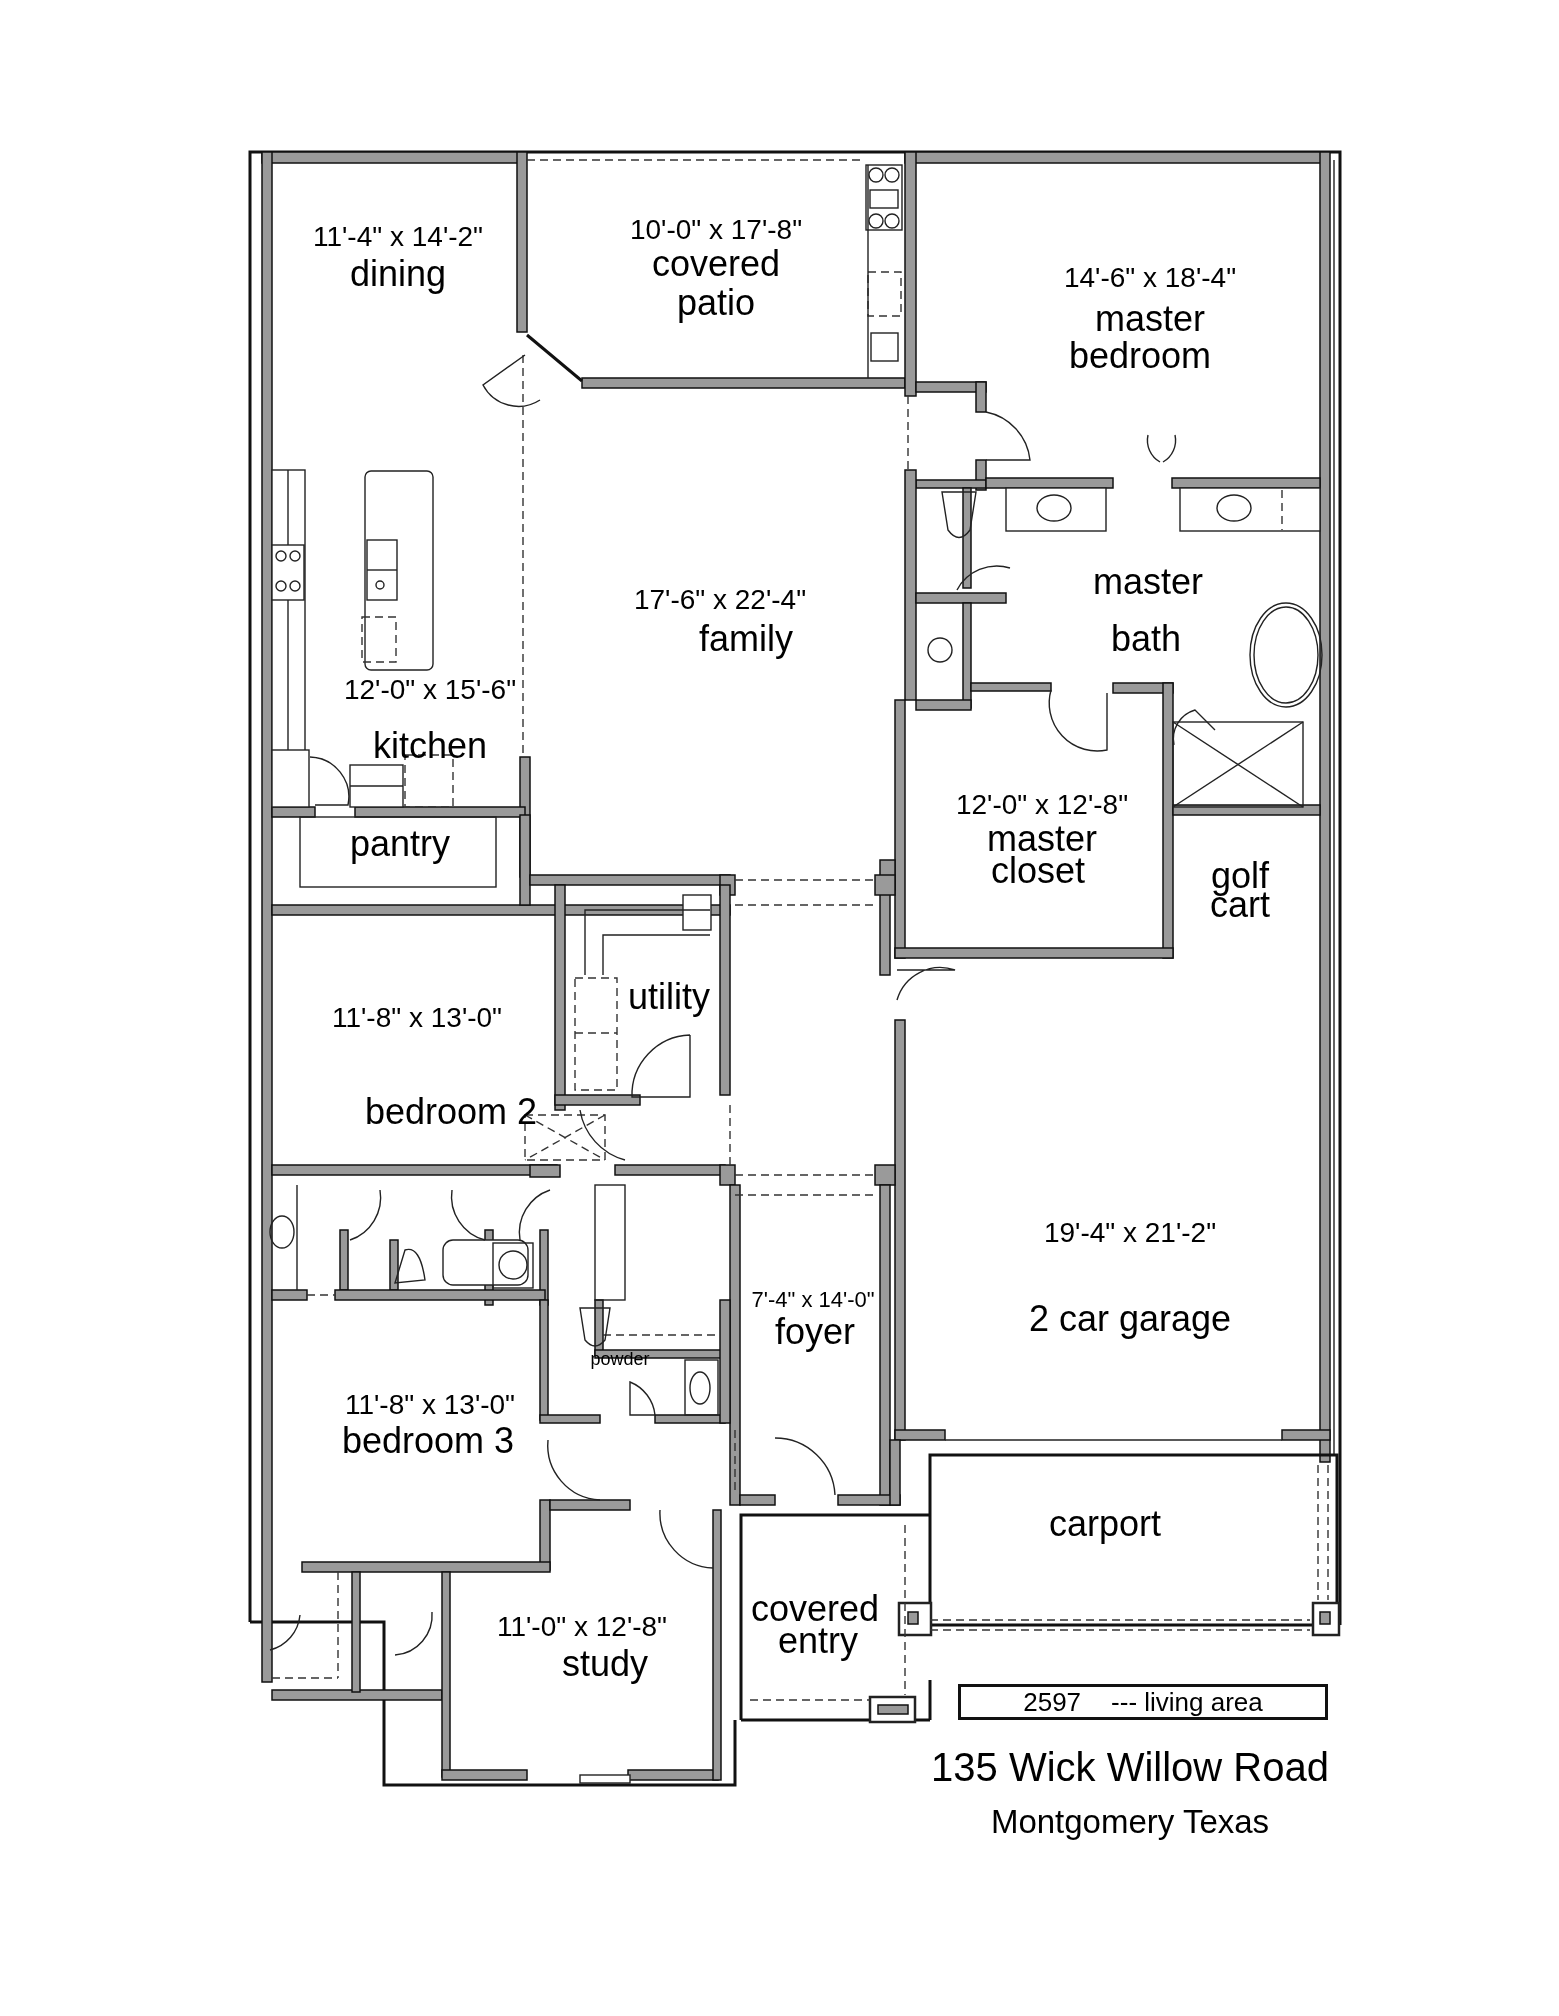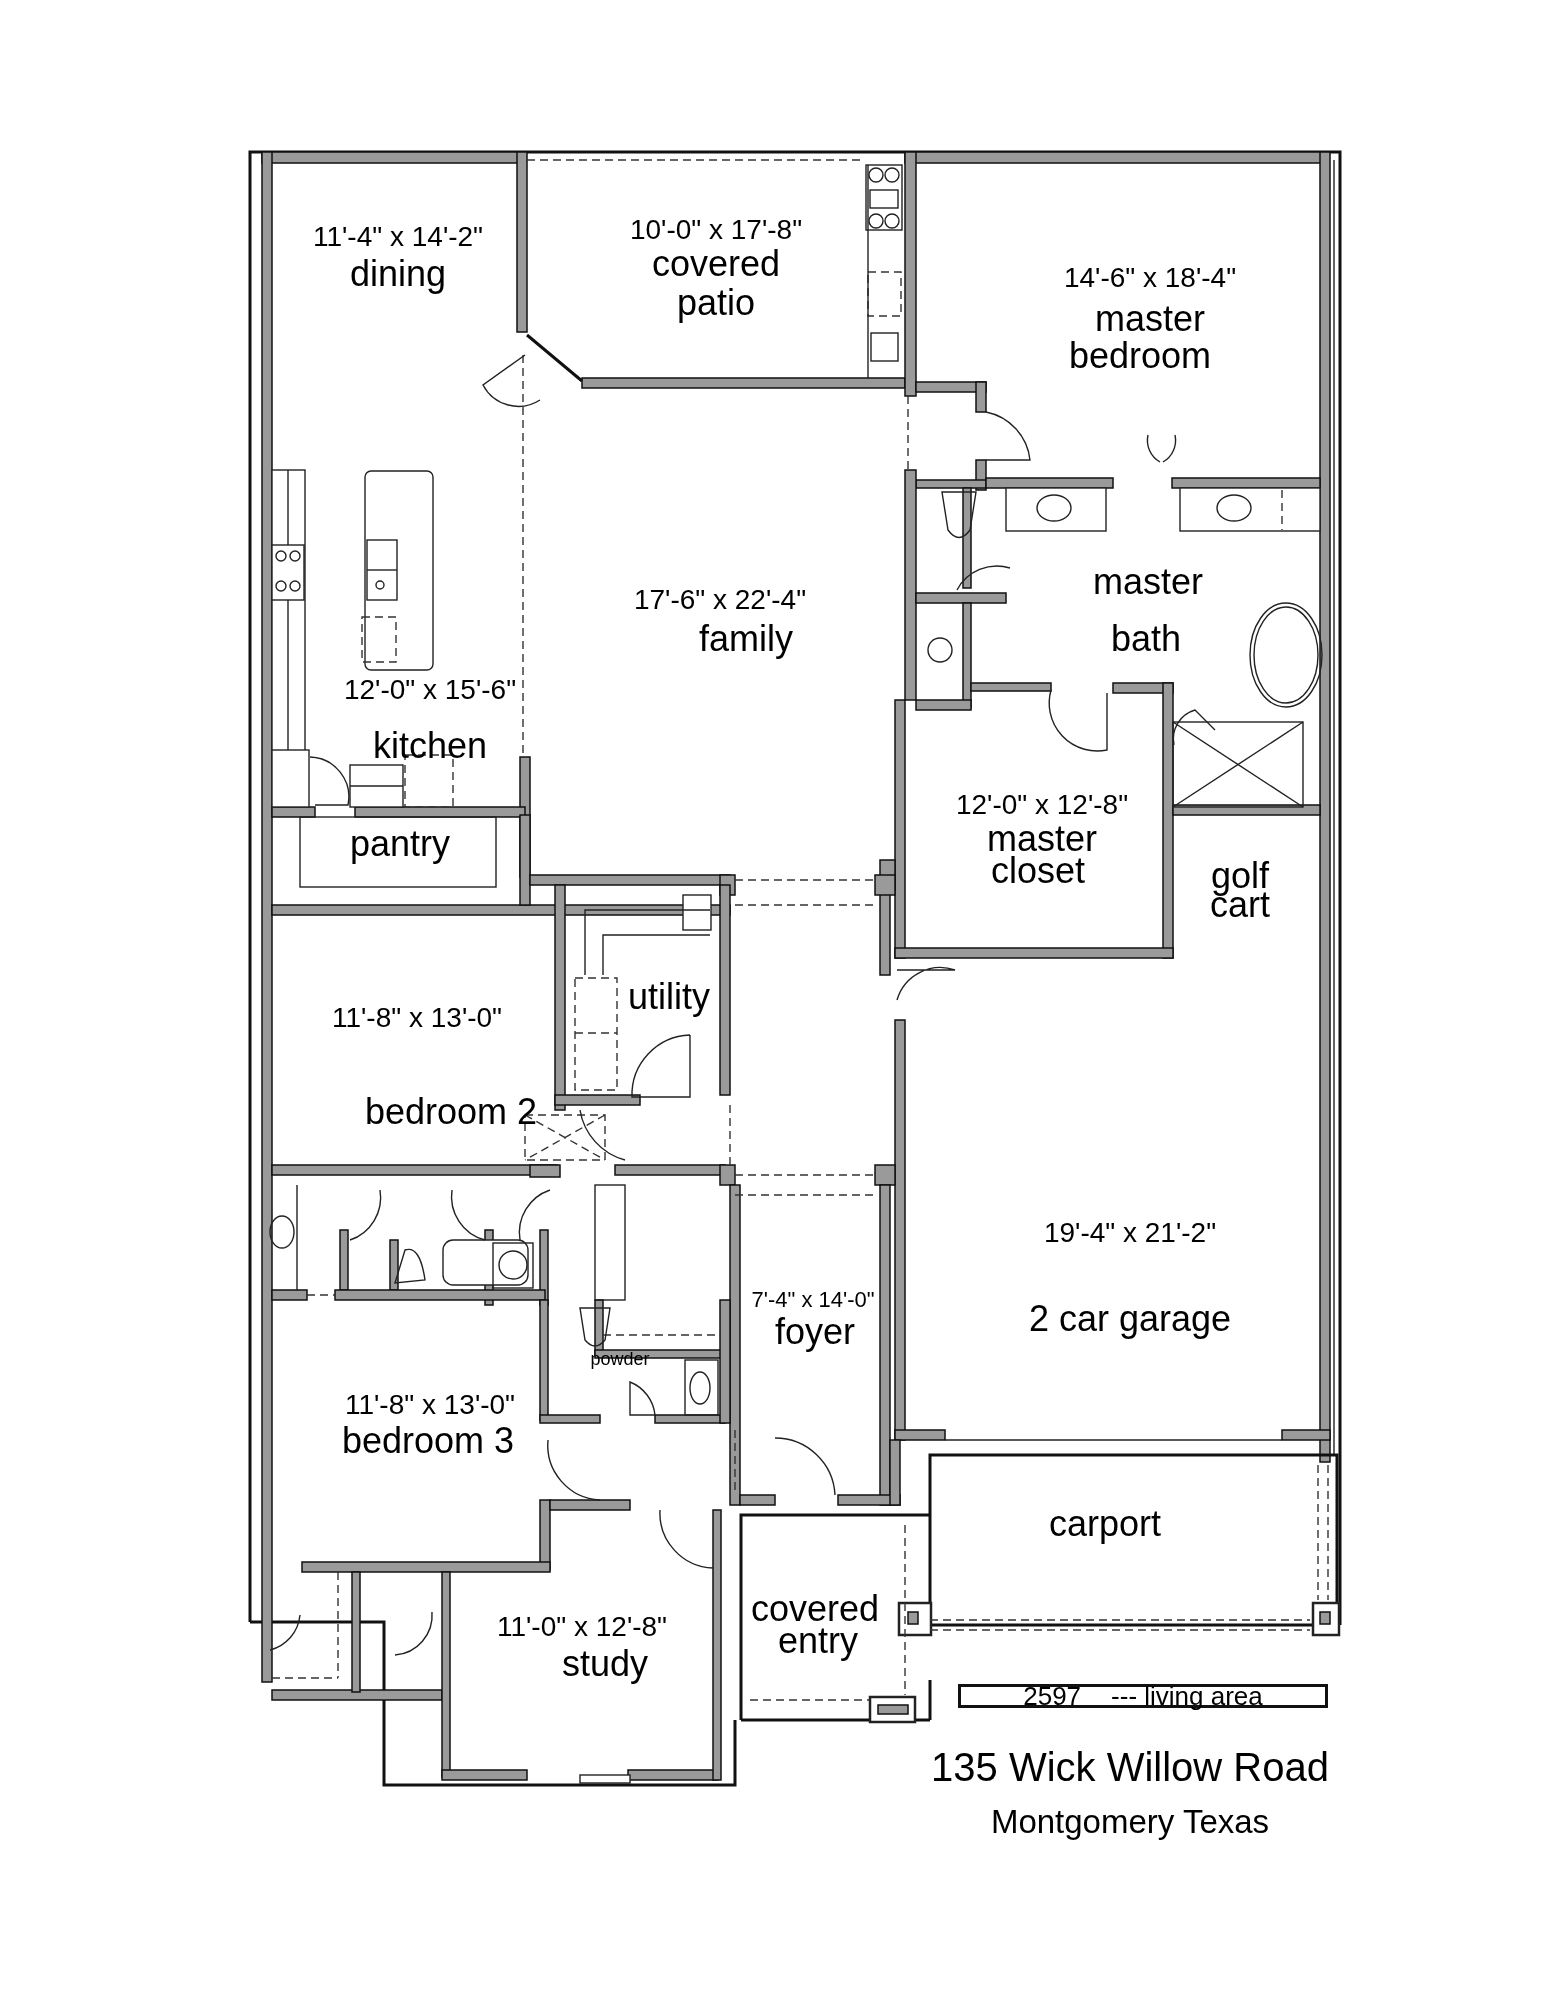--- a/index.html
+++ b/index.html
@@ -7,21 +7,21 @@
   svg{position:absolute;left:0;top:0;}
   .wall{fill:#9a9a9a;stroke:#111;stroke-width:1.5;}
   .line{fill:none;stroke:#111;stroke-width:3;}
   .thin{fill:none;stroke:#222;stroke-width:1.4;}
   .dash{fill:none;stroke:#333;stroke-width:1.4;stroke-dasharray:8 5;}
   .fix{fill:#fff;stroke:#222;stroke-width:1.4;}
   .lbl{position:absolute;text-align:center;color:#000;line-height:1.05;transform:translateX(-50%);white-space:nowrap;}
   .dim{font-size:28px;}
   .name{font-size:36px;}
   .small{font-size:20px;}
-  .area-box{position:absolute;left:958px;top:1684px;width:370px;height:24px;border:3px solid #111;box-sizing:border-box;display:flex;align-items:center;justify-content:center;font-size:26px;gap:30px;}
+  .area-box{position:absolute;left:958px;top:1684px;width:370px;height:36px;border:3px solid #111;box-sizing:border-box;display:flex;align-items:center;justify-content:center;font-size:26px;gap:30px;}
   .addr{position:absolute;left:1130px;transform:translateX(-50%);white-space:nowrap;color:#000;}
 </style>
 </head>
 <body>
 
 <svg width="1559" height="2016" viewBox="0 0 1559 2016">
 
   <polyline class="line" points="250,1622 250,152 1340,152 1340,1625"></polyline>
   <polyline class="line" points="250,1622 384,1622 384,1785 735,1785 735,1720"></polyline>
 

